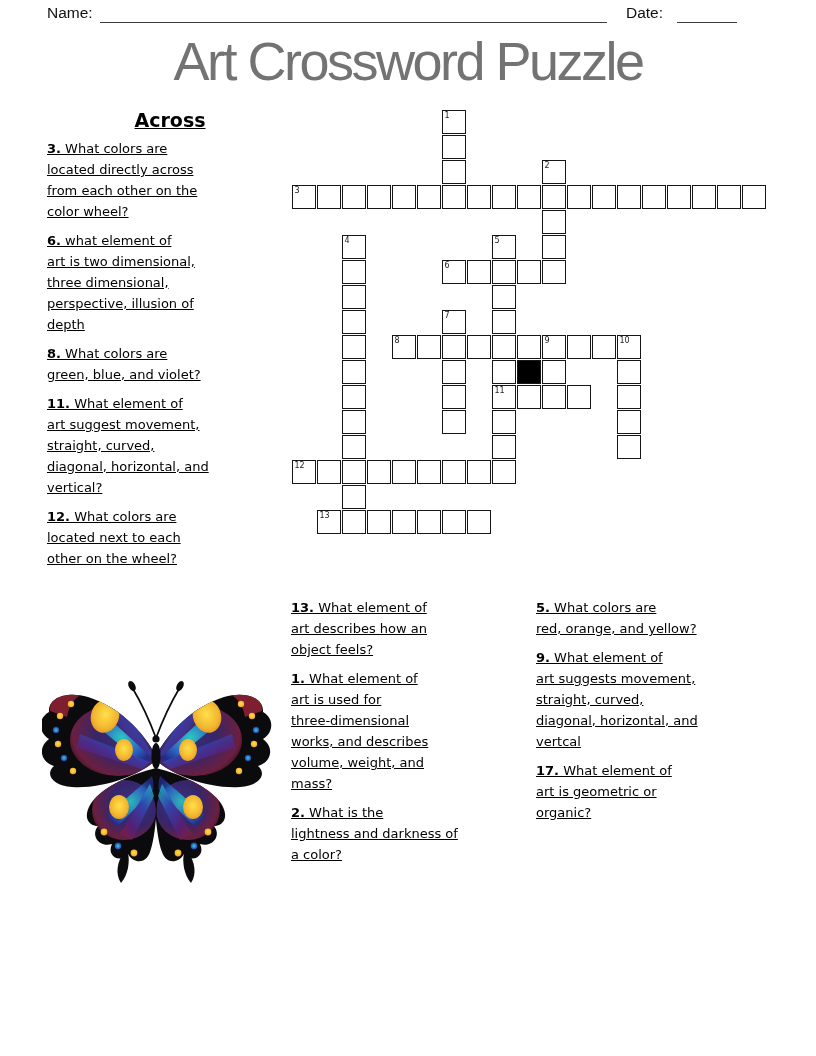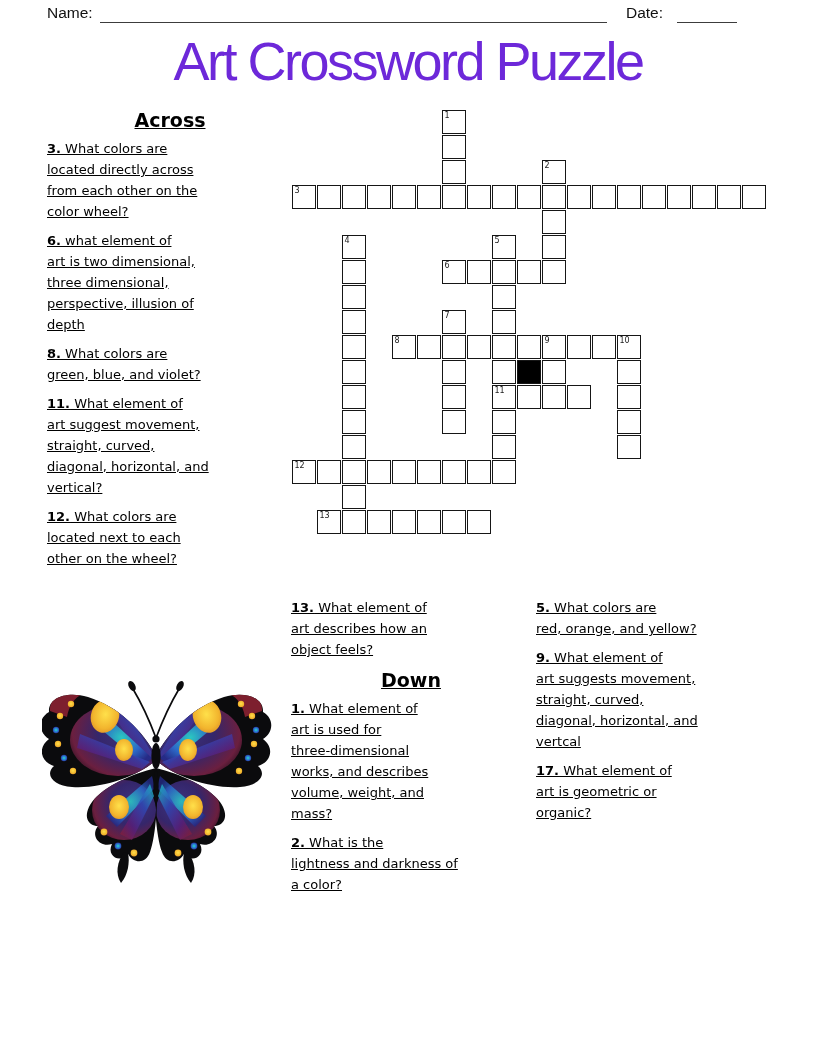--- a/index.html
+++ b/index.html
@@ -8,21 +8,21 @@
   
   .hdr-label{position:absolute;top:4px;font-size:15.5px;font-family:"Liberation Sans",sans-serif;color:#111;}
   .name-label{left:47px;}
   .date-label{left:626px;}
   .hline{position:absolute;top:4px;height:18px;border-bottom:1.6px solid #3c3c3c;}
   .name-line{left:100px;width:507px;}
   .date-line{left:677px;width:60px;}
   
   .title{position:absolute;top:33px;left:0;width:816px;text-align:center;
          font-size:54px;line-height:1.05;letter-spacing:-2.5px;font-weight:500;
-         font-family:"Liberation Sans",sans-serif;color:#6d28d9;}
+         font-family:"Liberation Sans",sans-serif;color:#737373;}
   
   .grid{position:absolute;left:292px;top:110px;width:475px;height:425px;}
   .cell{position:absolute;width:22px;height:22px;border:1.5px solid #161616;background:#fff;box-sizing:content-box;}
   .cell.black{background:#000;}
   .cellnum{position:absolute;top:0px;left:1.5px;font-size:8px;line-height:10px;color:#1a1a1a;
            font-family:"DejaVu Sans",sans-serif;}
   
   .cluecol{position:absolute;}
   .col-left{left:47px;top:108px;width:246px;}
   .col-mid{left:291px;top:597px;width:240px;}
@@ -184,21 +184,20 @@
 other on the wheel?</div>
       </div>
   </div>
 
   <div class="cluecol col-mid">
     <div>
         <div class="clue"><span class="cnum">13.</span> What element of
 art describes how an
 object feels?</div>
       </div>
-    <div class="heading">Down</div>
     <div>
         <div class="clue"><span class="cnum">1.</span> What element of
 art is used for
 three-dimensional
 works, and describes
 volume, weight, and
 mass?</div>
         <div class="clue"><span class="cnum">2.</span> What is the
 lightness and darkness of
 a color?</div>

